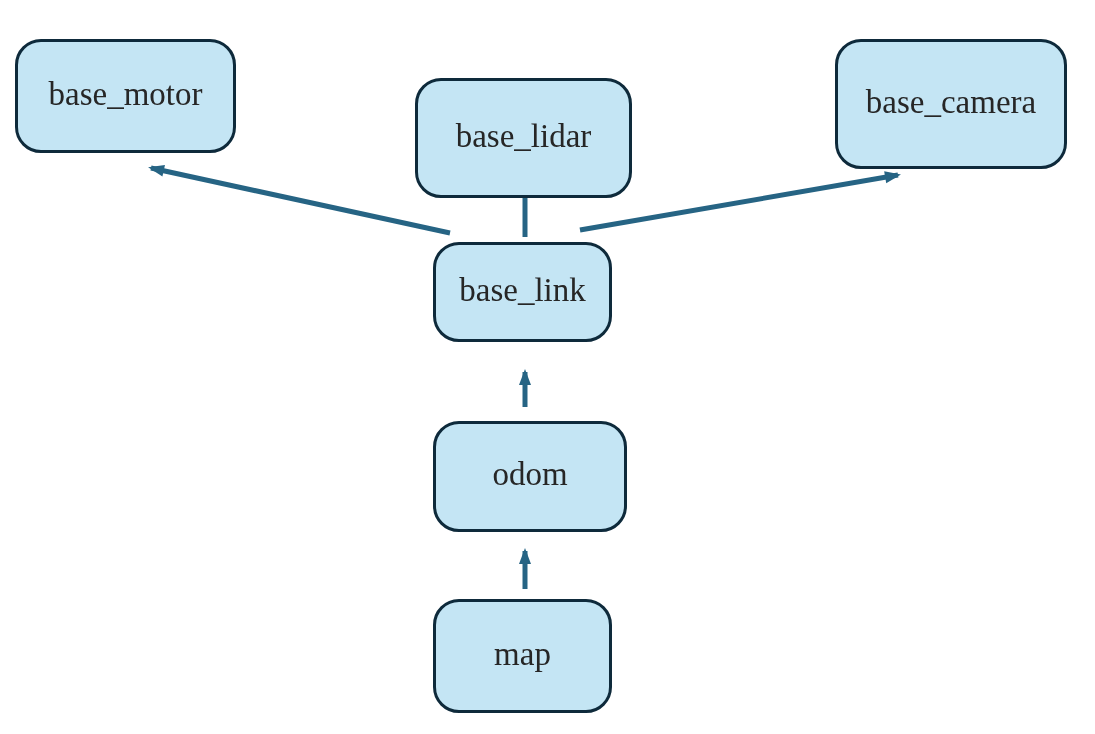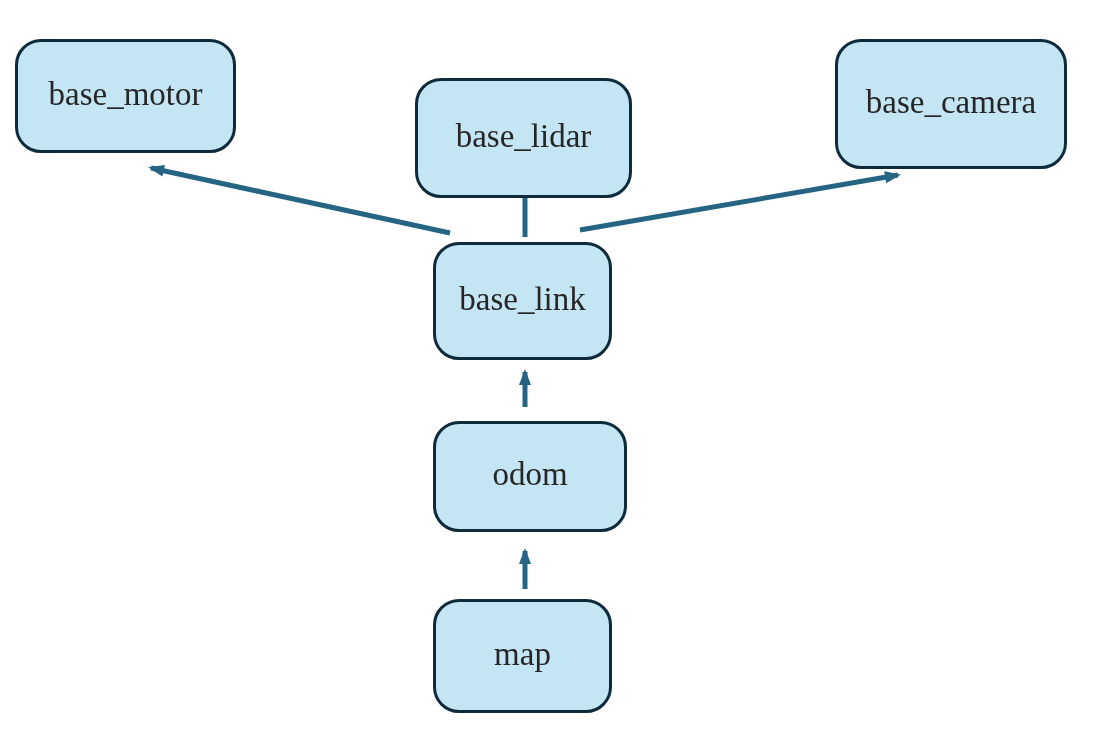--- a/index.html
+++ b/index.html
@@ -44,21 +44,21 @@
   .node-label {
     font-size: 33px;
     color: var(--text);
     white-space: nowrap;
     line-height: 1;
     padding-bottom: 4px;
   }
   .n-base-motor  { left: 15px;  top: 39px;  width: 221px; height: 114px; }
   .n-base-lidar  { left: 415px; top: 39px;  width: 217px; height: 120px; margin-top: 39px; }
   .n-base-camera { left: 835px; top: 39px;  width: 232px; height: 130px; }
-  .n-base-link   { left: 433px; top: 242px; width: 179px; height: 118px; }
+  .n-base-link   { left: 433px; top: 242px; width: 179px; height: 100px; }
   .n-odom        { left: 433px; top: 421px; width: 194px; height: 111px; }
   .n-map         { left: 433px; top: 599px; width: 179px; height: 114px; justify-content: center; }
 </style>
 </head>
 <body>
 
 <div class="canvas">
 
   <svg class="edges-layer" viewBox="0 0 1095 734" xmlns="http://www.w3.org/2000/svg">
     <defs>

